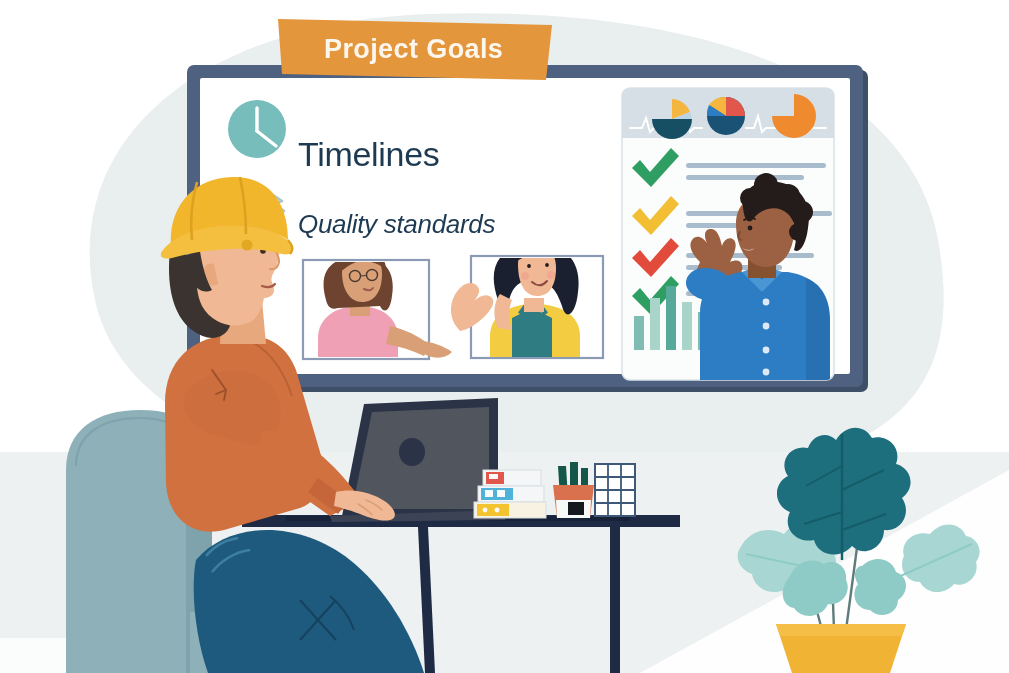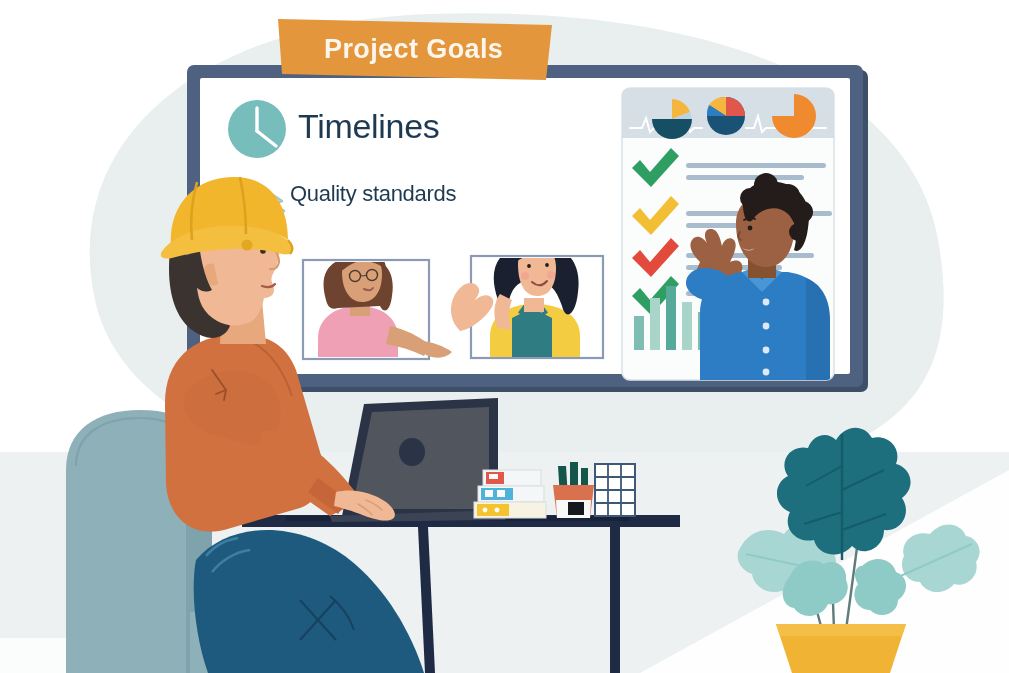--- a/index.html
+++ b/index.html
@@ -22,23 +22,24 @@
     white-space:nowrap;
   }
 
   
   .bullet-label{
     position:absolute;
     font-family:"Liberation Sans", sans-serif;
     color:#1E3A52;
     white-space:nowrap;
     font-weight:500;
+    margin-top:28px;
   }
   #label-timelines{left:298px;top:107px;font-size:34px;letter-spacing:-.3px;}
-  #label-quality{left:290px;top:181px;font-size:22px;letter-spacing:-.3px;}
+  #label-quality{left:298px;top:181px;font-size:26px;letter-spacing:-.3px;font-style:italic;}
 </style>
 </head>
 <body>
 
 <div id="stage">
 
   <svg id="art" viewBox="0 0 1009 673">
     <defs>
       <clipPath id="clipTile1">
           <rect x="305" y="262" width="122" height="95"></rect>

